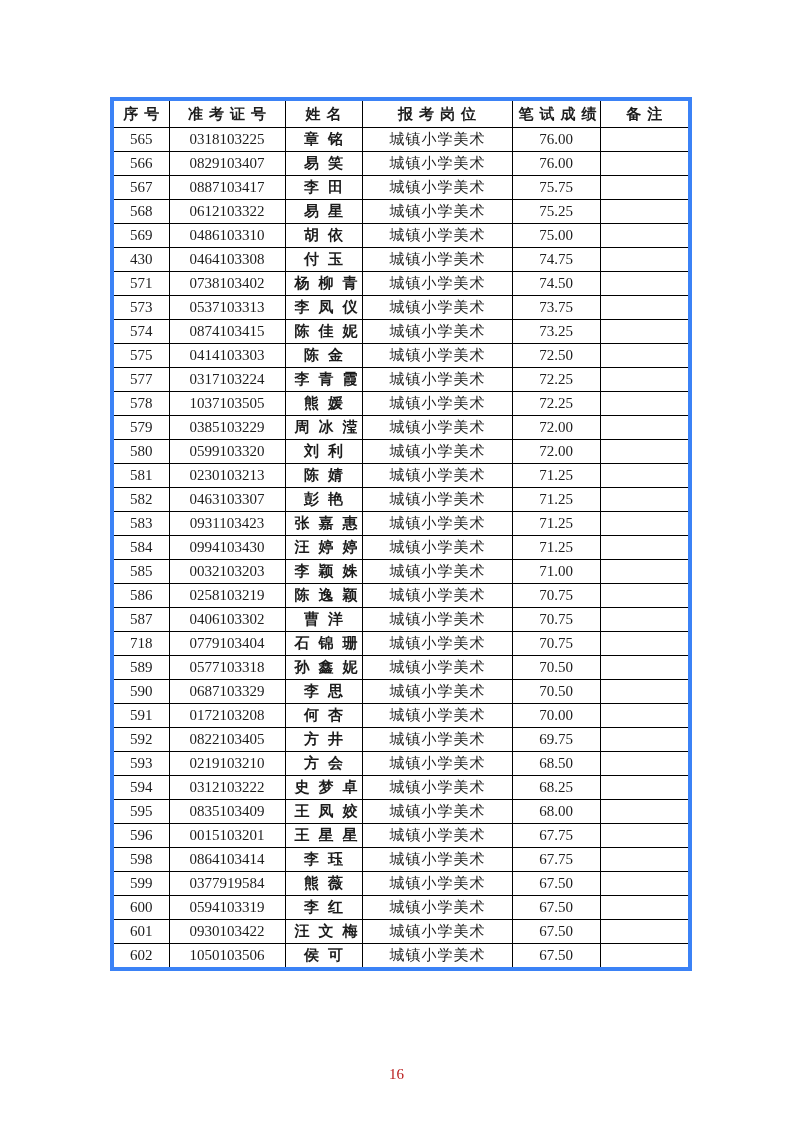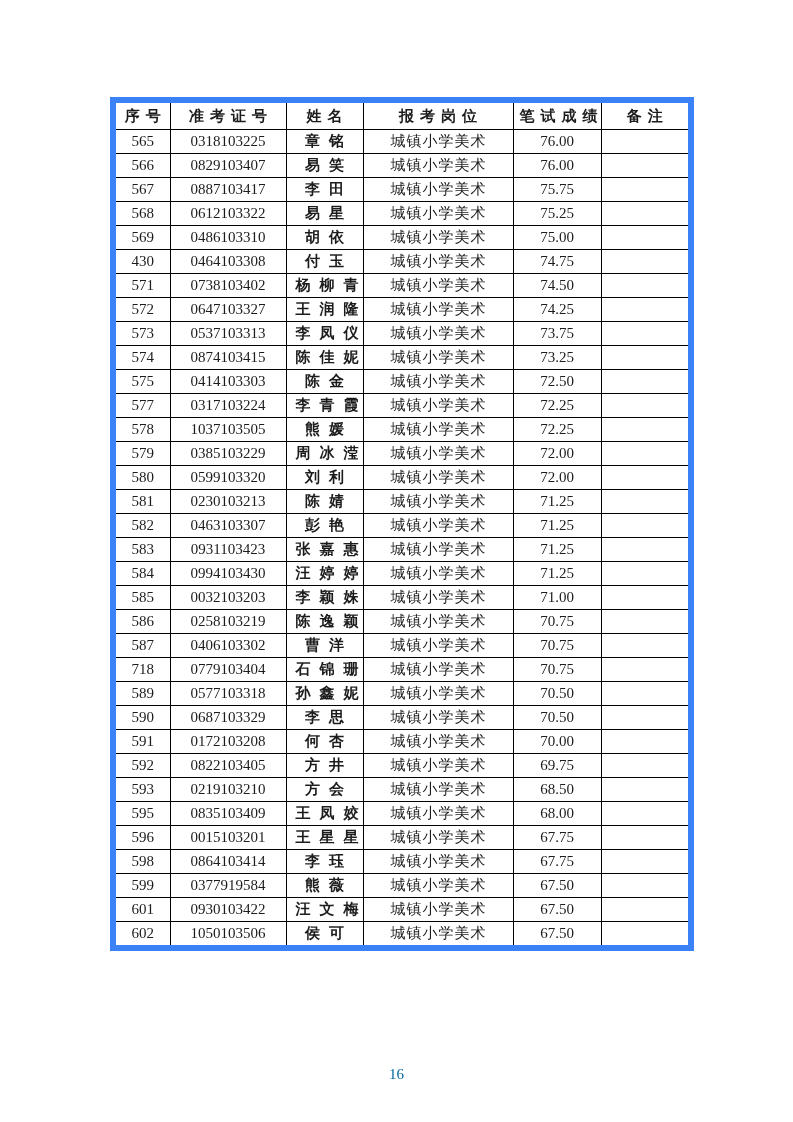--- a/index.html
+++ b/index.html
@@ -12,21 +12,21 @@
     color: #1c1c1c;
     overflow: hidden;
   }
   table.results {
     position: absolute;
     left: 110px;
     top: 97px;
     width: 578px;
     border-collapse: collapse;
     table-layout: fixed;
-    border: 6px solid #3b82f6;
+    border: 4px solid #3b82f6;
   }
   table.results th, table.results td {
     border: 1px solid #000;
     padding: 0;
     text-align: center;
     vertical-align: middle;
     overflow: hidden;
     white-space: nowrap;
   }
   table.results th {
@@ -52,21 +52,21 @@
     text-indent: 1px;
   }
   td.cell-num { font-size: 15px; }
   .pageno {
     position: absolute;
     top: 1066px;
     left: 0;
     width: 100%;
     text-align: center;
     font-size: 15px;
-    color: #0369a1;
+    color: #b91c1c;
   }
 </style>
 </head>
 <body>
 
 <div class="page">
   <table class="results">
     <colgroup>
       <col style="width:57px">
       <col style="width:116px">
@@ -136,28 +136,20 @@
         </tr>
         <tr>
           <td class="cell-num">571</td>
           <td class="cell-num">0738103402</td>
           <td class="cell-name">杨柳青</td>
           <td class="cell-pos">城镇小学美术</td>
           <td class="cell-num">74.50</td>
           <td class="cell-remark"></td>
         </tr>
         <tr>
-          <td class="cell-num">572</td>
-          <td class="cell-num">0647103327</td>
-          <td class="cell-name">王润隆</td>
-          <td class="cell-pos">城镇小学美术</td>
-          <td class="cell-num">74.25</td>
-          <td class="cell-remark"></td>
-        </tr>
-        <tr>
           <td class="cell-num">573</td>
           <td class="cell-num">0537103313</td>
           <td class="cell-name">李凤仪</td>
           <td class="cell-pos">城镇小学美术</td>
           <td class="cell-num">73.75</td>
           <td class="cell-remark"></td>
         </tr>
         <tr>
           <td class="cell-num">574</td>
           <td class="cell-num">0874103415</td>
@@ -304,20 +296,28 @@
         </tr>
         <tr>
           <td class="cell-num">593</td>
           <td class="cell-num">0219103210</td>
           <td class="cell-name">方会</td>
           <td class="cell-pos">城镇小学美术</td>
           <td class="cell-num">68.50</td>
           <td class="cell-remark"></td>
         </tr>
         <tr>
+          <td class="cell-num">594</td>
+          <td class="cell-num">0312103222</td>
+          <td class="cell-name">史梦卓</td>
+          <td class="cell-pos">城镇小学美术</td>
+          <td class="cell-num">68.25</td>
+          <td class="cell-remark"></td>
+        </tr>
+        <tr>
           <td class="cell-num">595</td>
           <td class="cell-num">0835103409</td>
           <td class="cell-name">王凤姣</td>
           <td class="cell-pos">城镇小学美术</td>
           <td class="cell-num">68.00</td>
           <td class="cell-remark"></td>
         </tr>
         <tr>
           <td class="cell-num">596</td>
           <td class="cell-num">0015103201</td>
@@ -331,20 +331,28 @@
           <td class="cell-num">0864103414</td>
           <td class="cell-name">李珏</td>
           <td class="cell-pos">城镇小学美术</td>
           <td class="cell-num">67.75</td>
           <td class="cell-remark"></td>
         </tr>
         <tr>
           <td class="cell-num">599</td>
           <td class="cell-num">0377919584</td>
           <td class="cell-name">熊薇</td>
+          <td class="cell-pos">城镇小学美术</td>
+          <td class="cell-num">67.50</td>
+          <td class="cell-remark"></td>
+        </tr>
+        <tr>
+          <td class="cell-num">600</td>
+          <td class="cell-num">0594103319</td>
+          <td class="cell-name">李红</td>
           <td class="cell-pos">城镇小学美术</td>
           <td class="cell-num">67.50</td>
           <td class="cell-remark"></td>
         </tr>
         <tr>
           <td class="cell-num">601</td>
           <td class="cell-num">0930103422</td>
           <td class="cell-name">汪文梅</td>
           <td class="cell-pos">城镇小学美术</td>
           <td class="cell-num">67.50</td>

